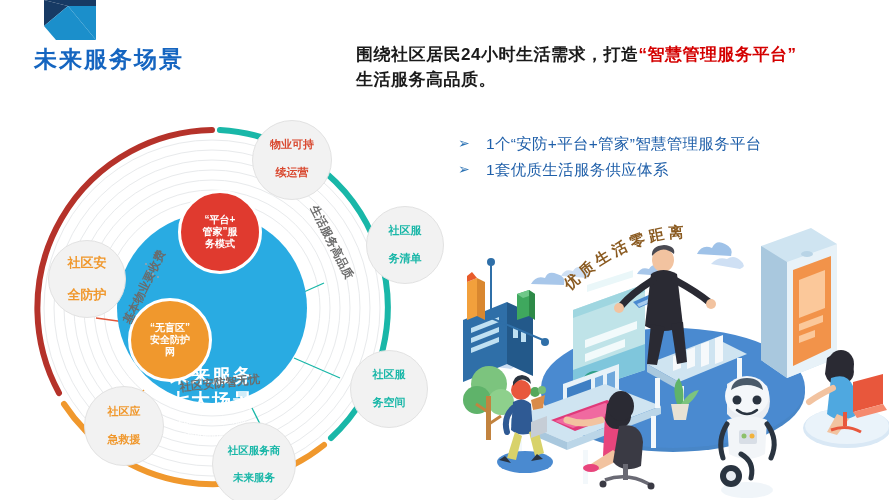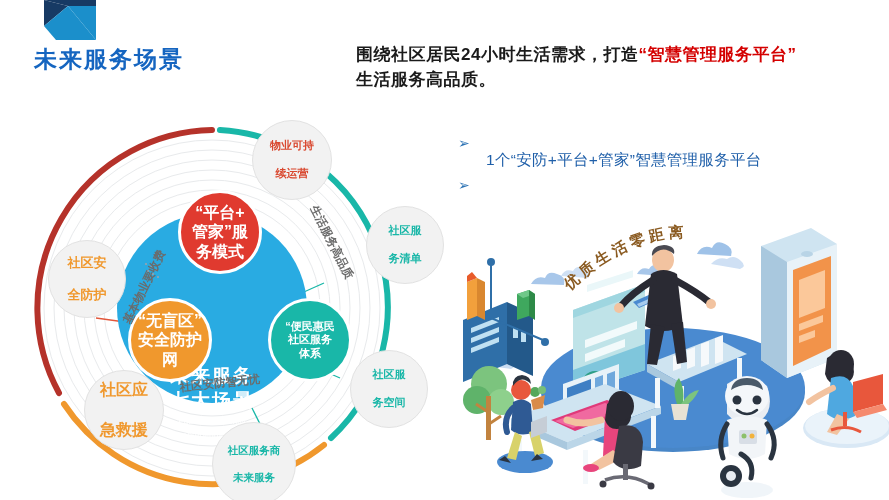--- a/index.html
+++ b/index.html
@@ -25,21 +25,21 @@
   }
   .headline .hl-red{color:#D40000;}
 
   
   .bullets{position:absolute;left:458px;top:133px;width:420px;}
   .bullet{display:flex;align-items:flex-start;margin-bottom:5px;}
   .bullet .arrow{
     color:#2E74B5;font-size:14px;line-height:20px;width:28px;flex:0 0 28px;
   }
   .bullet .btext{
-    color:#1F5FA9;font-size:15.5px;line-height:21px;letter-spacing:.3px;white-space:nowrap;margin-top:16px;
+    color:#1F5FA9;font-size:15.5px;line-height:21px;letter-spacing:.3px;white-space:nowrap;
   }
 
   
   .diagram{position:absolute;left:24px;top:108px;width:420px;height:390px;}
   .diagram svg{display:block;}
 
   .bub{position:absolute;border-radius:50%;background:#F2F2F2;
        border:1px solid #E2E2E2;display:flex;align-items:center;justify-content:center;
        text-align:center;font-weight:bold;line-height:1.25;}
   .bub span{display:block;padding:0 3px;}
@@ -80,20 +80,21 @@
     <span>生活服务高品质。</span>
   </div>
 
   <div class="bullets">
     <div class="bullet">
       <span class="arrow">➢</span>
       <span class="btext">1个“安防+平台+管家”智慧管理服务平台</span>
     </div>
     <div class="bullet">
       <span class="arrow">➢</span>
+      <span class="btext">1套优质生活服务供应体系</span>
     </div>
   </div>
 
   <div class="diagram">
 
     <svg width="420" height="390" viewBox="0 0 420 390">
       <defs>
         <clipPath id="cl-red">
             <rect x="0" y="0" width="210" height="195"></rect>
           </clipPath>
@@ -137,50 +138,43 @@
       </g>
     </svg>
 
     <div class="center-txt" style="left:98px;top:255px;">
       <div class="center-cn">未来服务</div>
       <div class="center-cn">七大场景</div>
       <div class="center-en">FutureCommunity</div>
       <div class="center-en">Entrepreneurialscenario</div>
     </div>
 
-    <div class="ccircle" style="left:154px;top:82px;width:78px;height:78px;background:#E03A2F;border:3px solid #fff;font-size:16px;">
+    <div class="ccircle" style="left:154px;top:82px;width:78px;height:78px;background:#E03A2F;border:3px solid #fff;font-size:10px;">
       <div>
         <div>“平台+</div>
         <div>管家”服</div>
         <div>务模式</div>
       </div>
     </div>
 
-    <div class="ccircle" style="left:104px;top:190px;width:78px;height:78px;background:#F0982D;border:3px solid #fff;font-size:16px;">
+    <div class="ccircle" style="left:104px;top:190px;width:78px;height:78px;background:#F0982D;border:3px solid #fff;font-size:10px;">
       <div>
         <div>“无盲区”</div>
         <div>安全防护</div>
         <div>网</div>
       </div>
     </div>
 
-    <div class="ccircle" style="left:244px;top:190px;width:78px;height:78px;background:#19B7A8;border:3px solid #fff;font-size:11px;">
-      <div>
-        <div>“便民惠民</div>
-        <div>社区服务</div>
-        <div>体系</div>
-      </div>
-    </div>
 
     <div class="ring-lbl" style="left:96px;top:212px;transform:rotate(-64deg);transform-origin:left top;">基本物业要收费</div>
     <div class="ring-lbl" style="left:296px;top:95px;transform:rotate(63deg);transform-origin:left top;">生活服务高品质</div>
     <div class="ring-lbl" style="left:155px;top:272px;transform:rotate(-6deg);transform-origin:left top;">社区安防智无忧</div>
 
 
-    <div class="bub" style="left:228px;top:12px;width:78px;height:78px;color:#D9482F;font-size:11px;">
+    <div class="bub" style="left:228px;top:12px;width:78px;height:78px;color:#D9482F;font-size:11px;font-family:Liberation Mono, monospace;">
       <span>
         <span>物业可持</span><br>
         <span>续运营</span>
       </span>
     </div>
 
     <div class="bub" style="left:342px;top:98px;width:76px;height:76px;color:#19B7A8;font-size:11px;">
       <span>
         <span>社区服</span><br>
         <span>务清单</span>
@@ -194,21 +188,21 @@
       </span>
     </div>
 
     <div class="bub" style="left:188px;top:314px;width:82px;height:82px;color:#19B7A8;font-size:10.5px;">
       <span>
         <span>社区服务商</span><br>
         <span>未来服务</span>
       </span>
     </div>
 
-    <div class="bub" style="left:60px;top:262px;width:78px;height:78px;color:#F0982D;font-size:16px;">
+    <div class="bub" style="left:60px;top:278px;width:78px;height:78px;color:#F0982D;font-size:11px;">
       <span>
         <span>社区应</span><br>
         <span>急救援</span>
       </span>
     </div>
 
     <div class="bub" style="left:24px;top:132px;width:76px;height:76px;color:#F0982D;font-size:13px;">
       <span>
         <span>社区安</span><br>
         <span>全防护</span>

